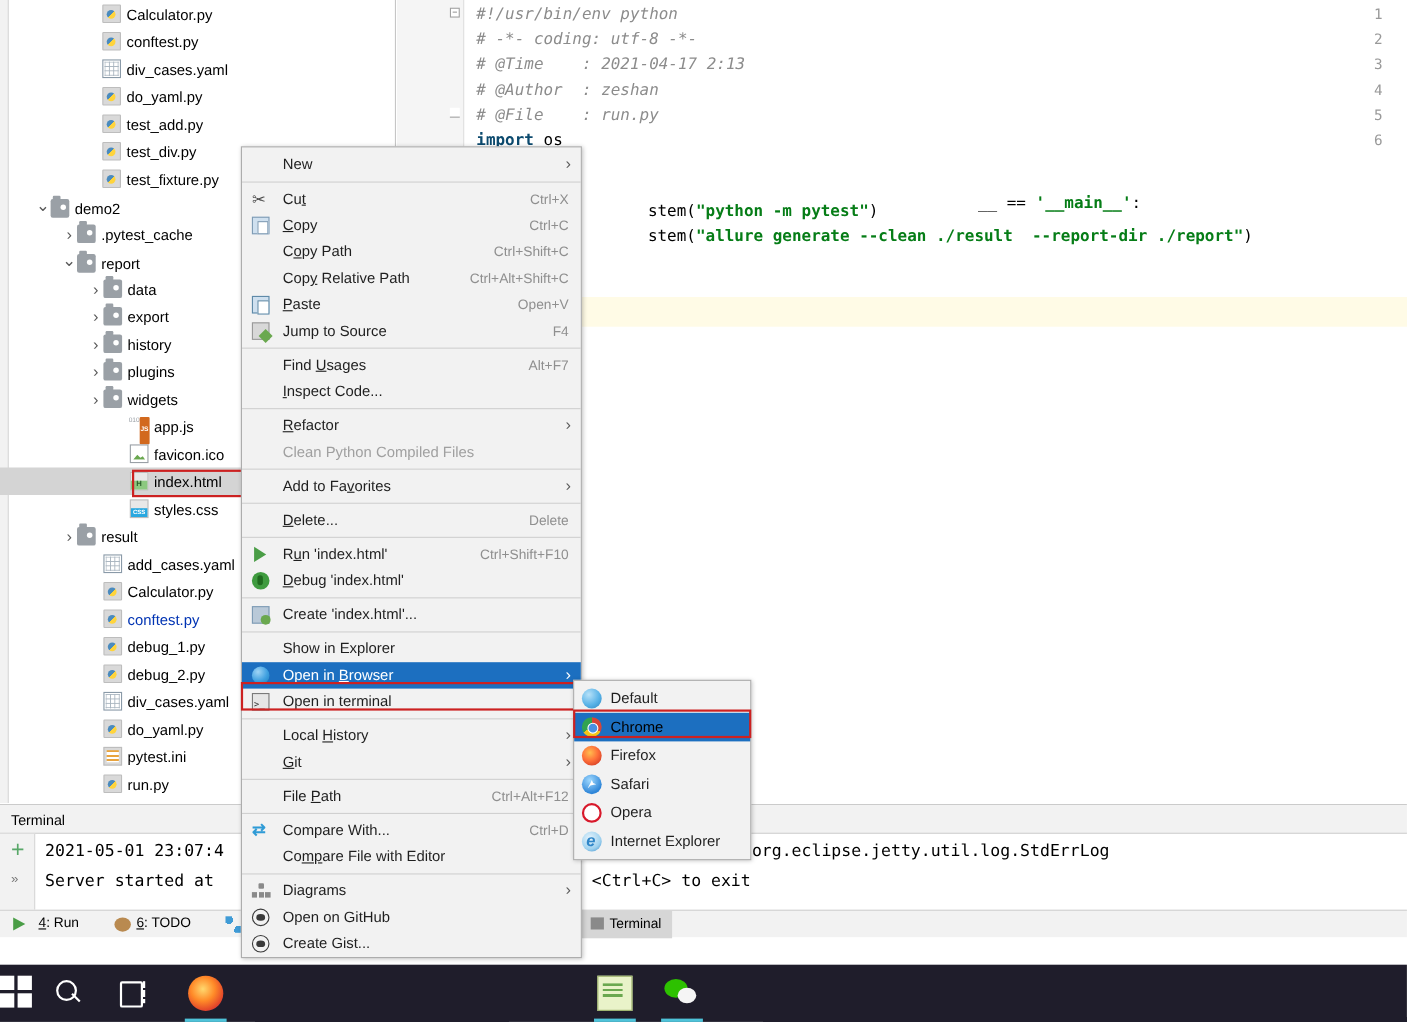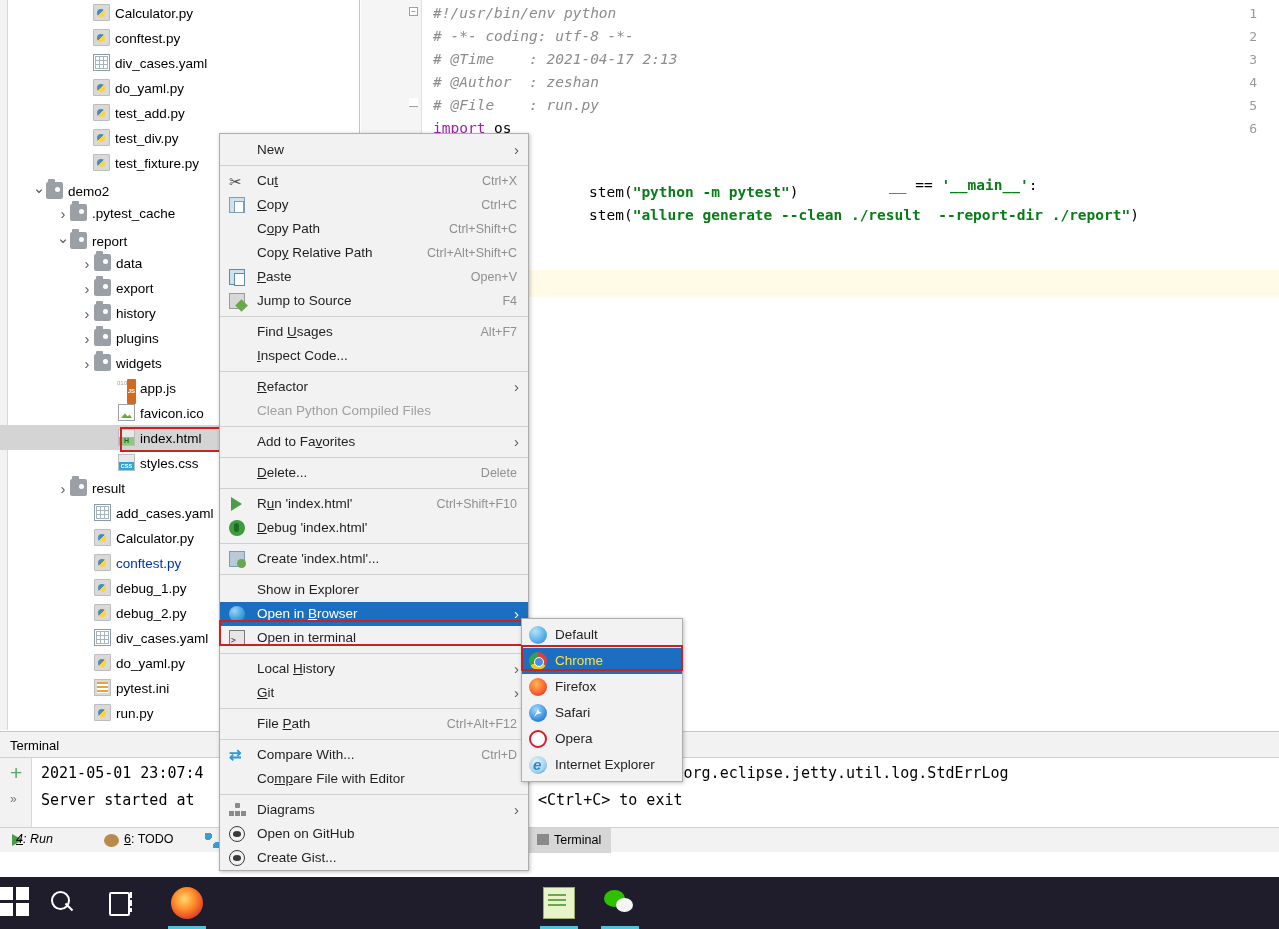--- a/index.html
+++ b/index.html
@@ -75,21 +75,21 @@
   .editor { position:absolute; left:361px; top:0; width:918px; height:700px; background:#ffffff; }
   .gutter { position:absolute; left:0; top:0; width:61px; height:700px; background:#f5f5f5; border-right:1px solid #e0e0e0;}
   .gline { position:absolute; right:22px; color:#999999; font-family:"DejaVu Sans Mono", monospace; font-size:13px; }
   .fold { position:absolute; left:48px; width:9px; height:9px; border:1px solid #a0a0a0; background:#fff; color:#555; font-size:8px; line-height:8px; text-align:center;}
   .code {
     position:absolute; left:62px; top:0; width:856px; height:700px;
     font-family:"DejaVu Sans Mono", monospace; font-size:14.5px;
   }
   .cline { position:absolute; left:10px; white-space:pre; }
   .c-comment { color:#8c8c8c; font-style:italic; }
-  .c-kw { color:#a21caf; font-weight:normal; }
+  .c-kw { color:#0c4a6e; font-weight:bold; }
   .c-plain { color:#000000; }
   .c-str { color:#067d17; font-weight:bold; }
   .hl-line { position:absolute; left:62px; width:1217px; height:27px; background:#fffbe6; }
   .ed-left-edge { position:absolute; left:0; top:0; width:6px; height:700px; background:#f0f0f0; }
 
   
   .term { position:absolute; left:0; top:731px; width:1279px; height:95px; background:#ffffff; border-top:1px solid #c6c6c6;}
   .term-title { position:absolute; left:10px; top:6px; font-size:13px; color:#000; }
   .term-head { position:absolute; left:0; top:0; width:1279px; height:26px; background:#f2f2f2; border-bottom:1px solid #d0d0d0;}
   .term-side { position:absolute; left:0; top:26px; width:32px; height:69px; background:#f2f2f2; border-right:1px solid #d8d8d8;}
@@ -152,21 +152,21 @@
   .mic-github::after{content:"";position:absolute;left:3px;top:4px;width:8px;height:6px;background:#3a3a3a;border-radius:50% 50% 45% 45%;}
 
   
   .submenu {
     position:absolute; left:521px; top:618px; width:162px;
     background:#f2f2f2; border:1px solid #adadad;
     box-shadow:1px 1px 4px rgba(0,0,0,.25);
     padding:3px 0;
   }
   .smi { position:relative; height:26px; line-height:26px; padding-left:33px; font-size:13.5px; color:#1f1f1f; white-space:nowrap;}
-  .smi.highlight { background:#1c6fc0; color:#fde047; }
+  .smi.highlight { background:#1c6fc0; color:#000000; }
   .smi .bico { position:absolute; left:7px; top:4px; width:18px; height:18px; border-radius:50%; }
   .b-default { background:radial-gradient(circle at 35% 30%, #b7e1f8 0%, #5bb4e8 55%, #2a86c2 100%); }
   .b-chrome { background:conic-gradient(#d84437 0 33%, #f5c518 33% 66%, #31a350 66% 100%); }
   .b-chrome::after{content:"";position:absolute;left:5px;top:5px;width:8px;height:8px;border-radius:50%;background:#4a90e2;border:1.5px solid #fff;}
   .b-firefox { background:radial-gradient(circle at 40% 35%, #ffbd4f 0%, #ff7139 45%, #c3281f 100%); }
   .b-safari { background:radial-gradient(circle at 40% 30%, #9fd9ff 0%, #2f86d8 70%); }
   .b-safari::after{content:"";position:absolute;left:5px;top:5px;width:8px;height:8px;background:#fff;clip-path:polygon(50% 0,65% 35%,100% 50%,35% 65%,0 100%,35% 35%);}
   .b-opera { background:#fff; border:2.6px solid #d8192b; }
   .b-ie { background:radial-gradient(circle at 40% 35%, #e8f4fc 0%, #9fd2ef 60%, #2f86c8 100%); }
   .b-ie::after{content:"e";position:absolute;left:4px;top:-4px;font-size:15px;font-style:italic;color:#2f86c8;font-weight:bold;}
@@ -272,21 +272,21 @@
       <div class="term-body">
         <div class="tline" style="top:5px;">2021-05-01 23:07:4</div>
         <div class="tline" style="top:32px;">Server started at</div>
         <div class="tline" style="left:497px;top:5px;">alized @570ms to org.eclipse.jetty.util.log.StdErrLog</div>
         <div class="tline" style="left:505px;top:32px;">&lt;Ctrl+C&gt; to exit</div>
       </div>
     </div>
 
     <div class="tw-bar">
       <span style="position:absolute;left:12px;top:6px;border-left:11px solid #4a9d46;border-top:6px solid transparent;border-bottom:6px solid transparent;"></span>
-      <div class="tw-item" style="left:16px;font-style:italic;">
+      <div class="tw-item" style="left:35px;">
         <u>4</u><span>: Run</span>
       </div>
       <span style="position:absolute;left:104px;top:6px;width:15px;height:13px;border-radius:50%;background:#b98a50;"></span>
       <div class="tw-item" style="left:124px;">
         <u>6</u><span>: TODO</span>
       </div>
       <span style="position:absolute;left:205px;top:5px;width:14px;height:15px;
         background:radial-gradient(circle at 20% 20%, #3f9bd6 0 4px, transparent 4px),
                    radial-gradient(circle at 85% 85%, #3f9bd6 0 4px, transparent 4px);"></span>
       <div class="tw-tab" style="left:527px;">

